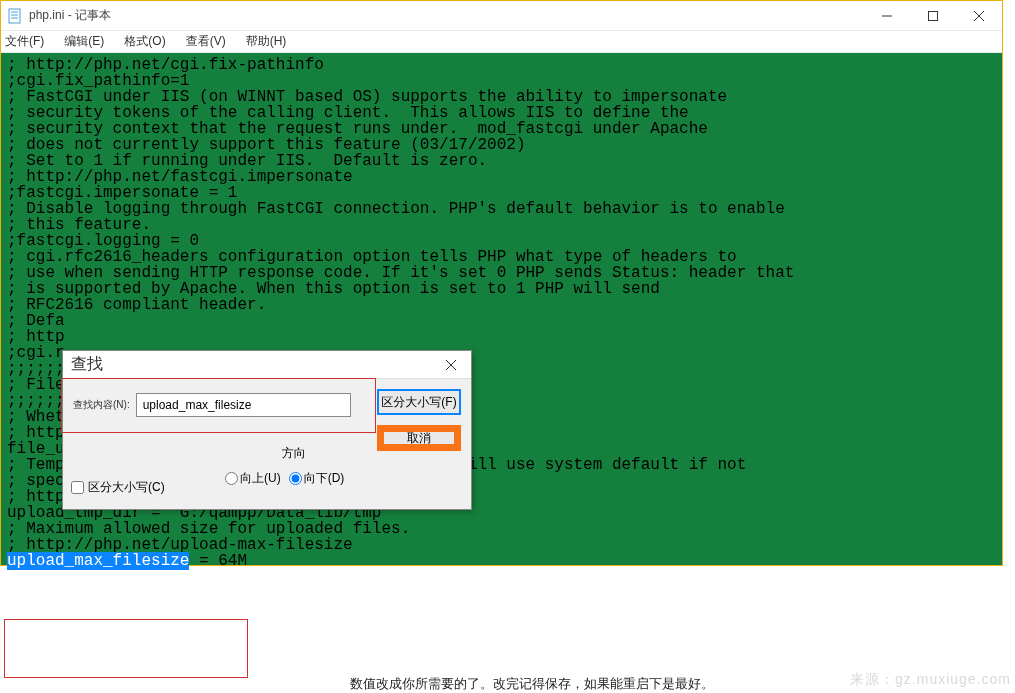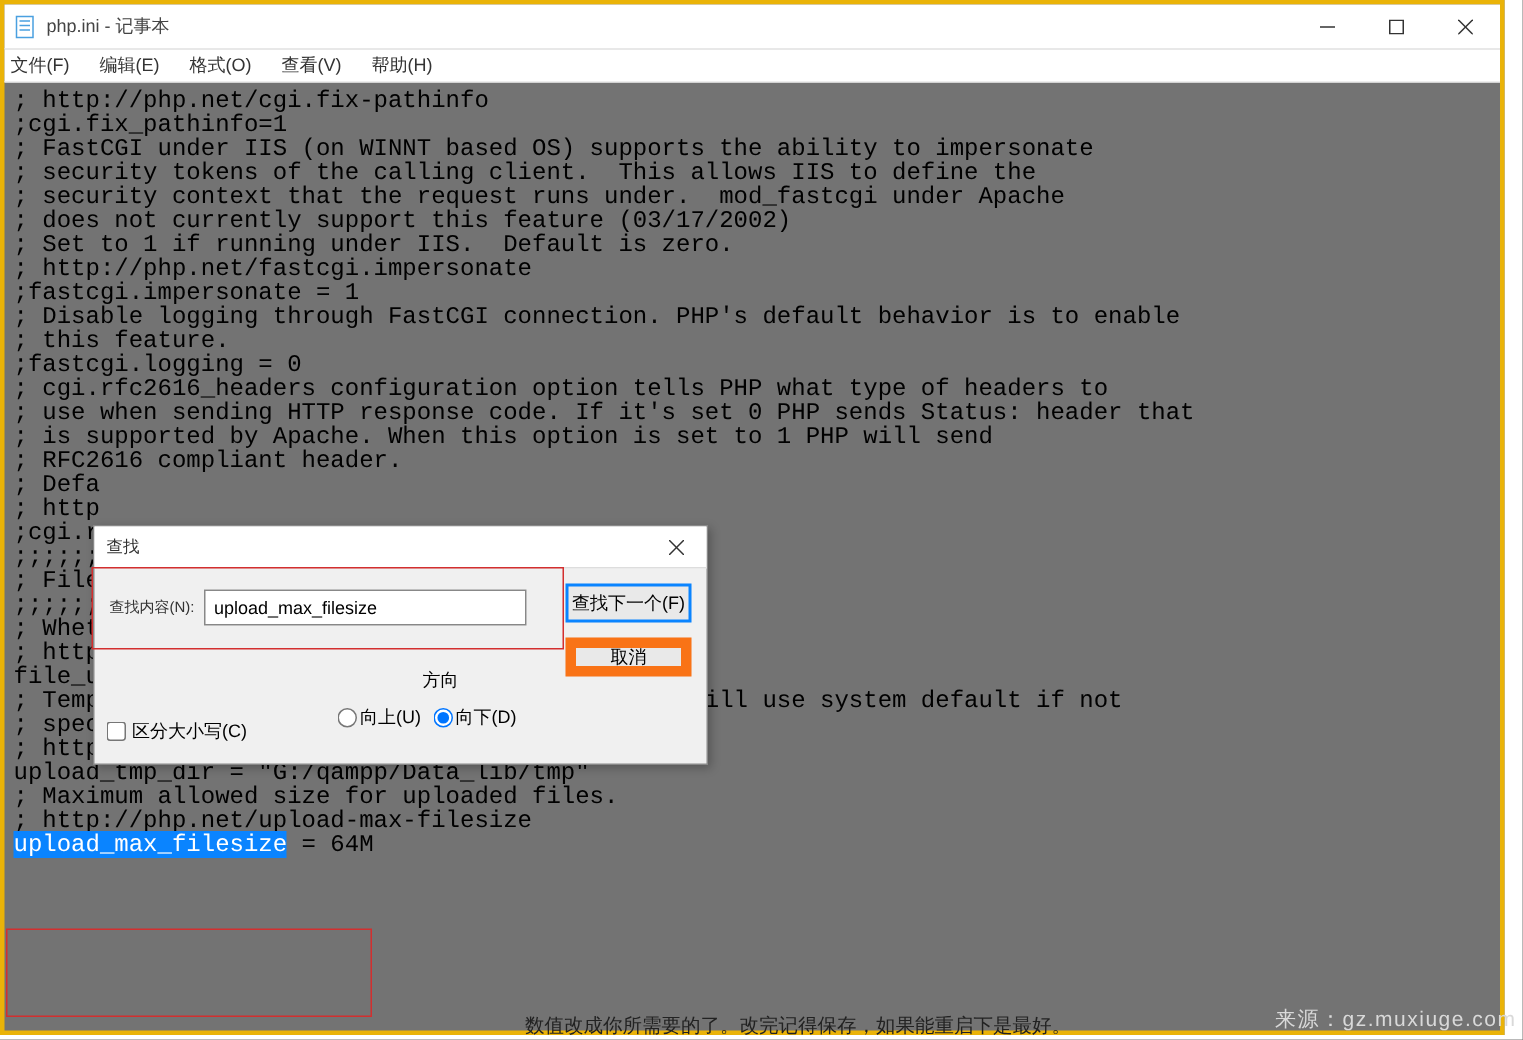--- a/index.html
+++ b/index.html
@@ -6,24 +6,24 @@
 body {
   font-family: "Microsoft YaHei", "SimSun", Arial, sans-serif;
   font-size: 12px;
   background: #fff;
   width: 1015px;
   height: 693px;
   overflow: hidden;
   position: relative;
 }
 .window {
-  border: 3px solid #eab308;
+  border: 1px solid #eab308;
   width: 1003px;
-  height: 690px;
-  background: #737373;
+  height: 566px;
+  background: #15803d;
   position: relative;
 }
 .titlebar {
   height: 30px;
   display: flex;
   align-items: center;
   background: #fff;
   border-bottom: 1px solid #e8e8e8;
 }
 .titlebar-icon {
@@ -96,21 +96,21 @@
   z-index: 10;
 }
 .find-titlebar {
   height: 28px;
   display: flex;
   align-items: center;
   padding: 0 8px;
   background: #fff;
   border-bottom: 1px solid #ddd;
 }
-.find-title { font-size: 11px; color: #333; }
+.find-title { font-size: 16px; color: #333; }
 .find-close {
   margin-left: auto;
   width: 24px;
   text-align: center;
   font-size: 14px;
 }
 .find-body {
   position: relative;
   height: calc(100% - 28px);
   padding: 14px 10px;
@@ -260,21 +260,21 @@
           <line x1="10" y1="0" x2="0" y2="10" stroke="#333"></line>
         </svg>
     </span>
   </div>
   <div class="find-body">
     <div class="find-row">
       <span class="find-label">查找内容(N):</span>
       <input class="find-input" type="text" value="upload_max_filesize" style="">
     </div>
     <div class="find-btns">
-      <div class="find-btn primary">查找下一个(F)</div>
+      <div class="find-btn primary">区分大小写(F)</div>
       <div class="find-btn">取消</div>
     </div>
     <div class="direction-group">
       <div class="direction-label">方向</div>
       <div class="radios">
         <label class="radio-opt">
           <input type="radio" name="dir" style="">
           <span>向上(U)</span>
         </label>
         <label class="radio-opt">

